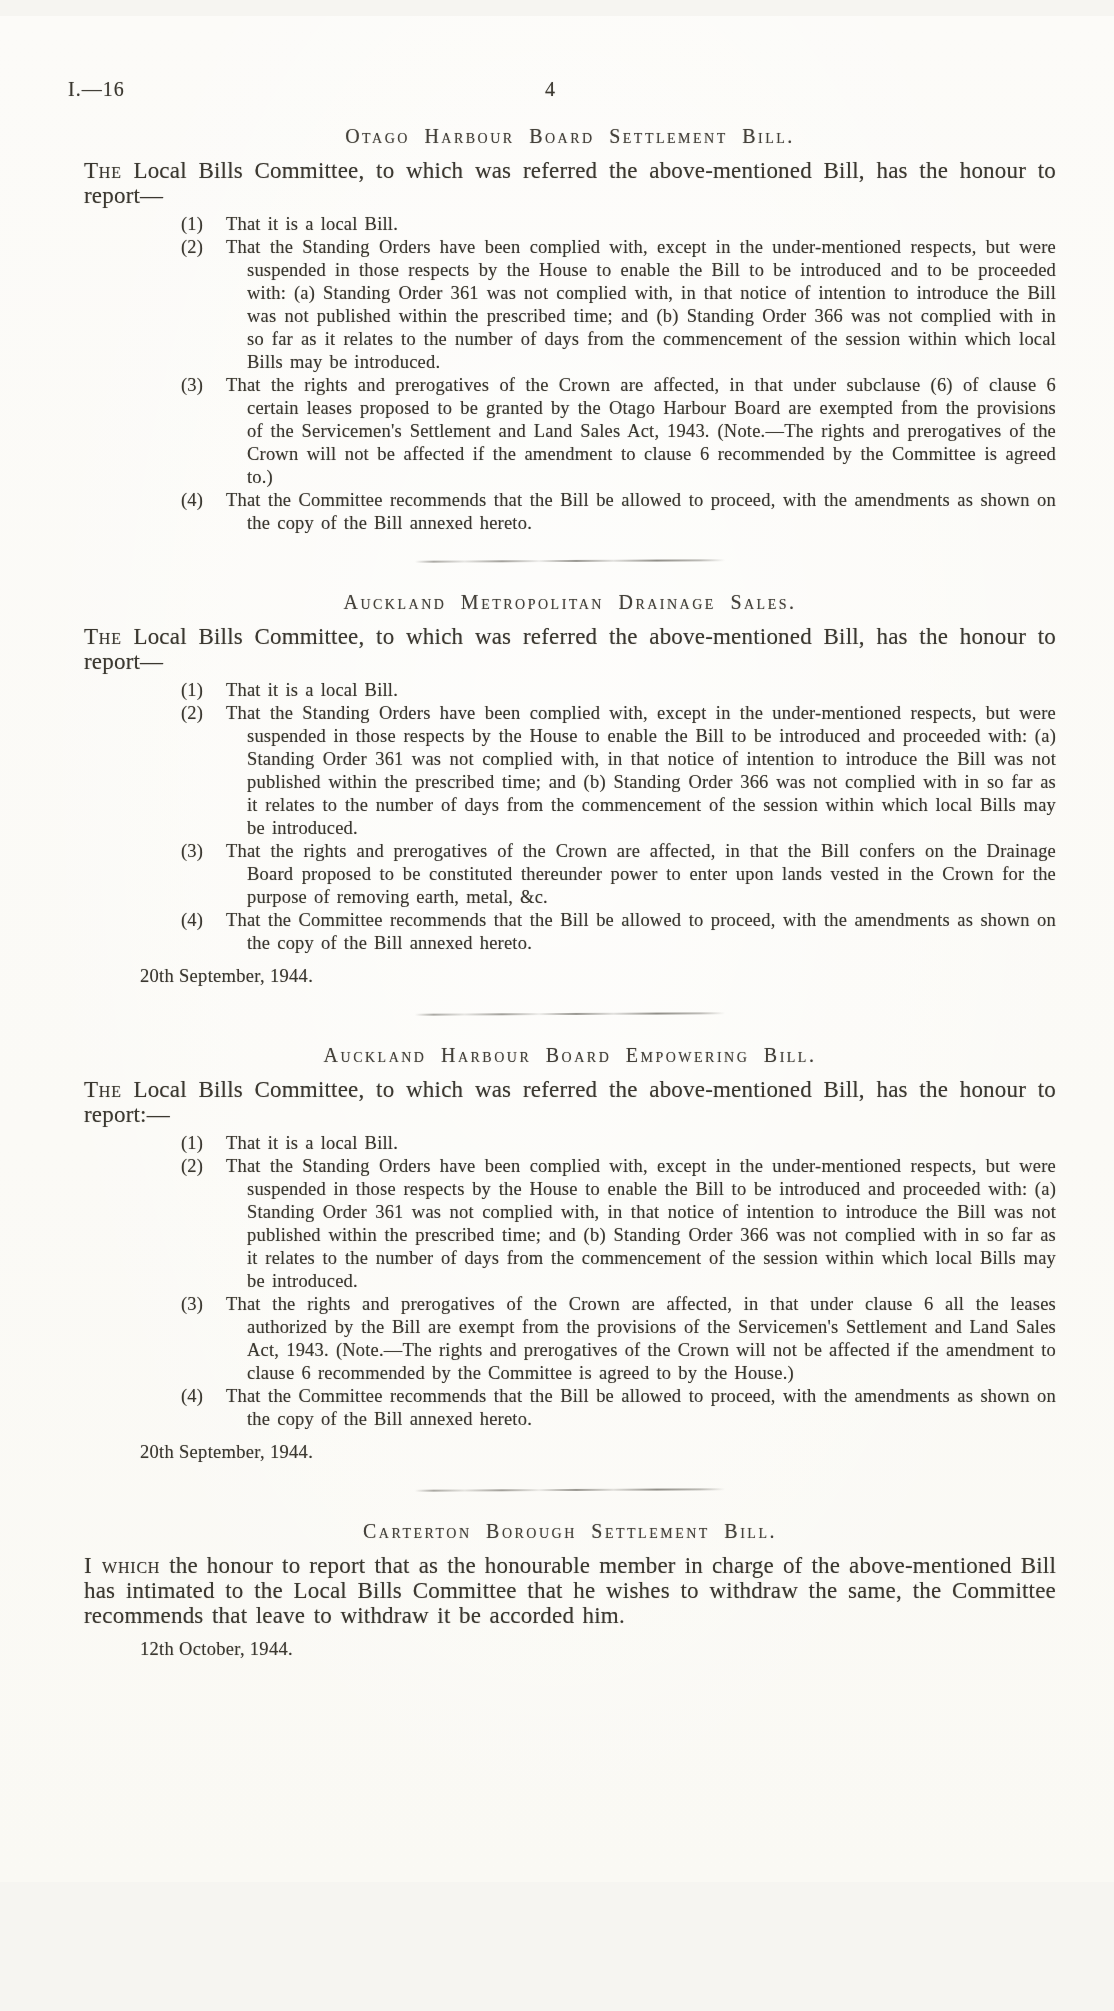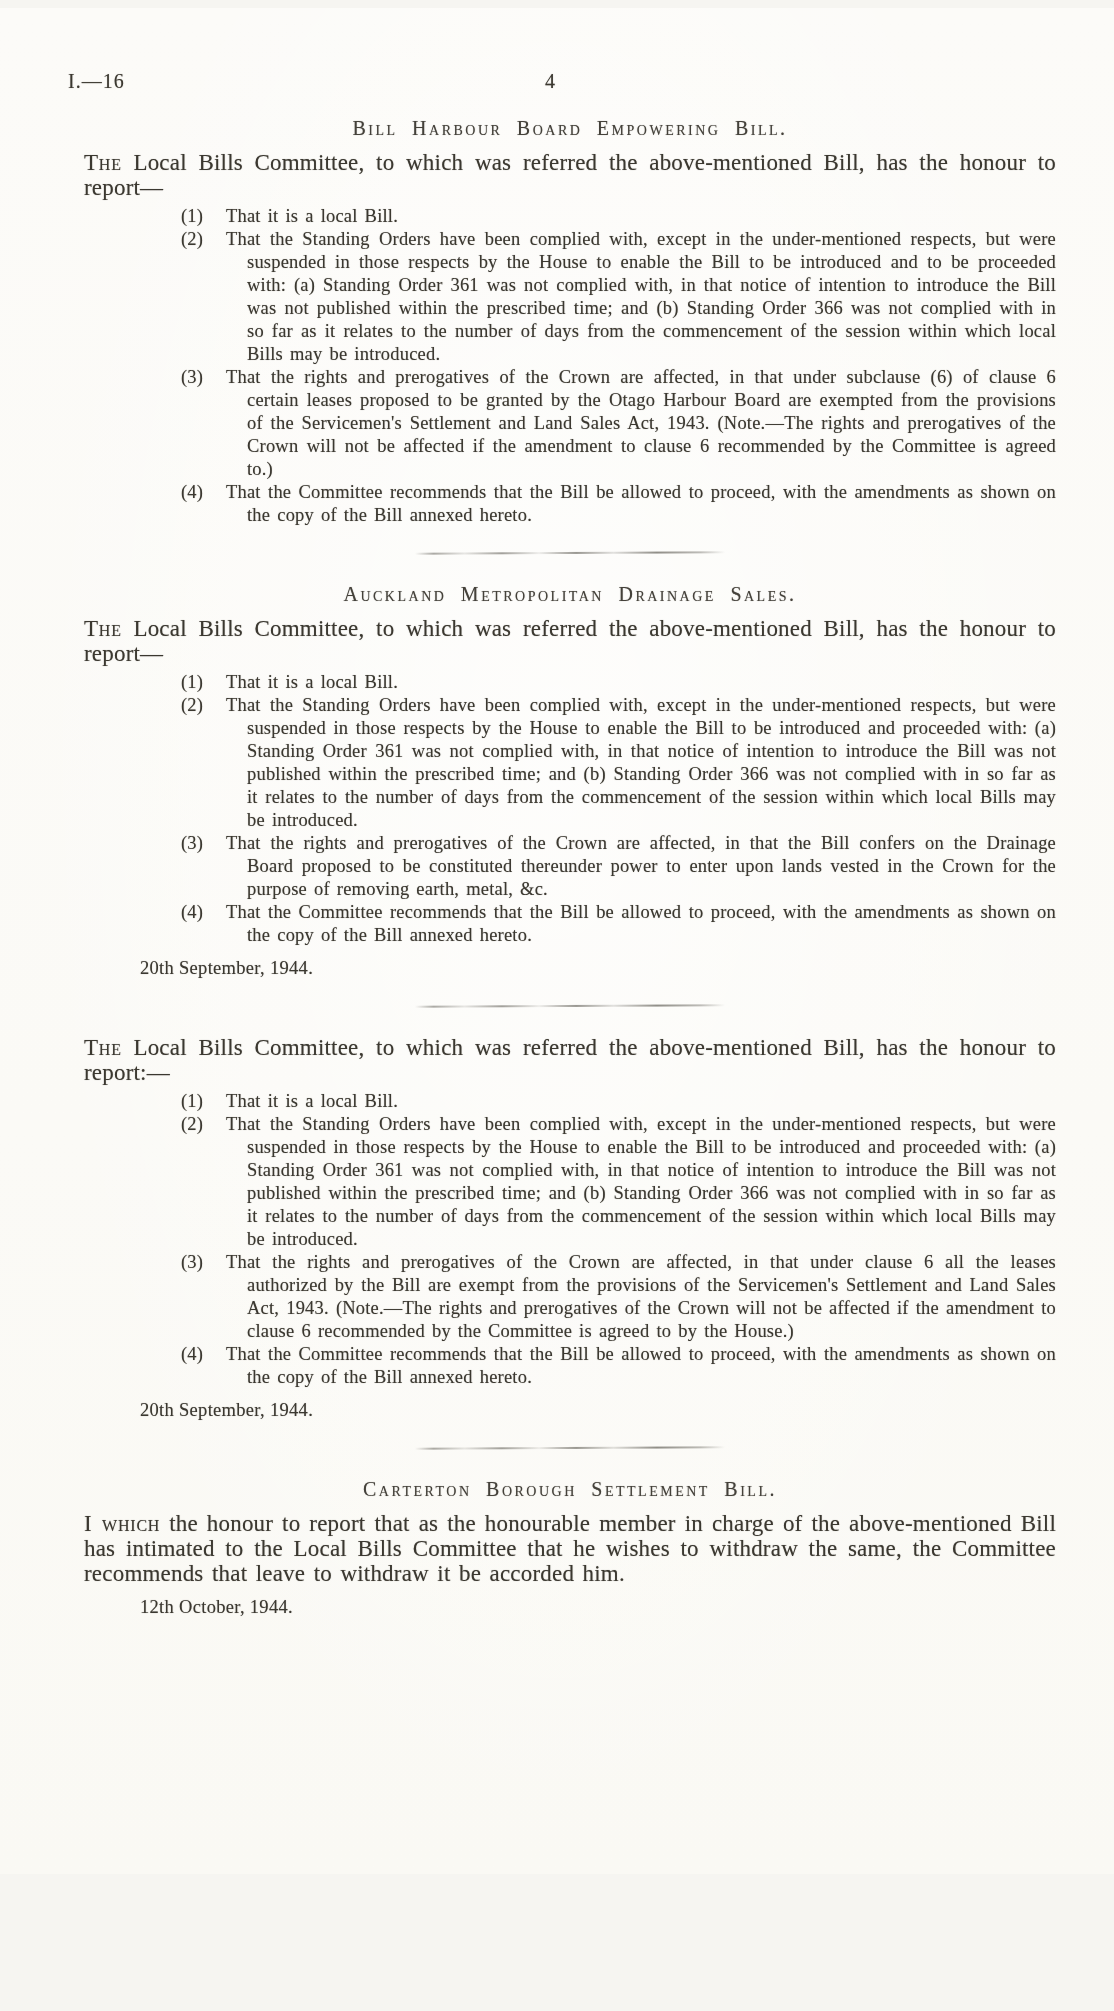--- a/index.html
+++ b/index.html
@@ -5,21 +5,21 @@
   html, body {
     margin: 0;
     padding: 0;
     background: #f6f5f1;
   }
   .page {
     position: relative;
     width: 1114px;
     height: 1866px;
     box-sizing: border-box;
-    margin: 8px auto;
+    margin: 16px auto;
     padding: 62px 58px 9px 84px;
     background:
       radial-gradient(ellipse at 50% 40%, rgba(255,255,255,0.6), rgba(0,0,0,0) 70%),
       linear-gradient(180deg, #fcfbf8 0%, #fbfaf6 60%, #faf9f4 100%);
     color: #3b3830;
     font-family: "Liberation Serif", "DejaVu Serif", serif;
     overflow: hidden;
   }
   .scan-text {
     text-shadow: 0 0 1px rgba(59,56,48,0.45);
@@ -120,21 +120,21 @@
 <body>
 
 <div class="page">
 
   <div class="header scan-text">
     <span class="doc-ref">I.—16</span>
     <span class="page-num">4</span>
   </div>
 
   <div class="section">
-    <h2 class="section-title scan-text">Bill Harbour Board Empowering Bill.</h2>
+    <h2 class="section-title scan-text">Otago Harbour Board Settlement Bill.</h2>
     <p class="intro scan-text"><span class="lead">The</span><span> Local Bills Committee, to which was referred the above-mentioned Bill, has the honour to report—</span></p>
     <div class="items">
       <div class="item scan-text"><span class="marker">(1)</span><span>That it is a local Bill.</span></div>
       <div class="item scan-text"><span class="marker">(2)</span><span>That the Standing Orders have been complied with, except in the under-mentioned respects, but were suspended in those respects by the House to enable the Bill to be introduced and to be proceeded with: (a) Standing Order 361 was not complied with, in that notice of intention to introduce the Bill was not published within the prescribed time; and (b) Standing Order 366 was not complied with in so far as it relates to the number of days from the commencement of the session within which local Bills may be introduced.</span></div>
       <div class="item scan-text"><span class="marker">(3)</span><span>That the rights and prerogatives of the Crown are affected, in that under subclause (6) of clause 6 certain leases proposed to be granted by the Otago Harbour Board are exempted from the provisions of the Servicemen's Settlement and Land Sales Act, 1943. (Note.—The rights and prerogatives of the Crown will not be affected if the amendment to clause 6 recommended by the Committee is agreed to.)</span></div>
       <div class="item scan-text"><span class="marker">(4)</span><span>That the Committee recommends that the Bill be allowed to proceed, with the amendments as shown on the copy of the Bill annexed hereto.</span></div>
     </div>
   </div>
 
   <div class="divider"></div>
@@ -147,20 +147,21 @@
       <div class="item scan-text"><span class="marker">(2)</span><span>That the Standing Orders have been complied with, except in the under-mentioned respects, but were suspended in those respects by the House to enable the Bill to be introduced and proceeded with: (a) Standing Order 361 was not complied with, in that notice of intention to introduce the Bill was not published within the prescribed time; and (b) Standing Order 366 was not complied with in so far as it relates to the number of days from the commencement of the session within which local Bills may be introduced.</span></div>
       <div class="item scan-text"><span class="marker">(3)</span><span>That the rights and prerogatives of the Crown are affected, in that the Bill confers on the Drainage Board proposed to be constituted thereunder power to enter upon lands vested in the Crown for the purpose of removing earth, metal, &amp;c.</span></div>
       <div class="item scan-text"><span class="marker">(4)</span><span>That the Committee recommends that the Bill be allowed to proceed, with the amendments as shown on the copy of the Bill annexed hereto.</span></div>
     </div>
     <p class="report-date scan-text">20th September, 1944.</p>
   </div>
 
   <div class="divider"></div>
 
   <div class="section">
+    <h2 class="section-title scan-text">Auckland Harbour Board Empowering Bill.</h2>
     <p class="intro scan-text"><span class="lead">The</span><span> Local Bills Committee, to which was referred the above-mentioned Bill, has the honour to report:—</span></p>
     <div class="items">
       <div class="item scan-text"><span class="marker">(1)</span><span>That it is a local Bill.</span></div>
       <div class="item scan-text"><span class="marker">(2)</span><span>That the Standing Orders have been complied with, except in the under-mentioned respects, but were suspended in those respects by the House to enable the Bill to be introduced and proceeded with: (a) Standing Order 361 was not complied with, in that notice of intention to introduce the Bill was not published within the prescribed time; and (b) Standing Order 366 was not complied with in so far as it relates to the number of days from the commencement of the session within which local Bills may be introduced.</span></div>
       <div class="item scan-text"><span class="marker">(3)</span><span>That the rights and prerogatives of the Crown are affected, in that under clause 6 all the leases authorized by the Bill are exempt from the provisions of the Servicemen's Settlement and Land Sales Act, 1943. (Note.—The rights and prerogatives of the Crown will not be affected if the amendment to clause 6 recommended by the Committee is agreed to by the House.)</span></div>
       <div class="item scan-text"><span class="marker">(4)</span><span>That the Committee recommends that the Bill be allowed to proceed, with the amendments as shown on the copy of the Bill annexed hereto.</span></div>
     </div>
     <p class="report-date scan-text">20th September, 1944.</p>
   </div>
 

